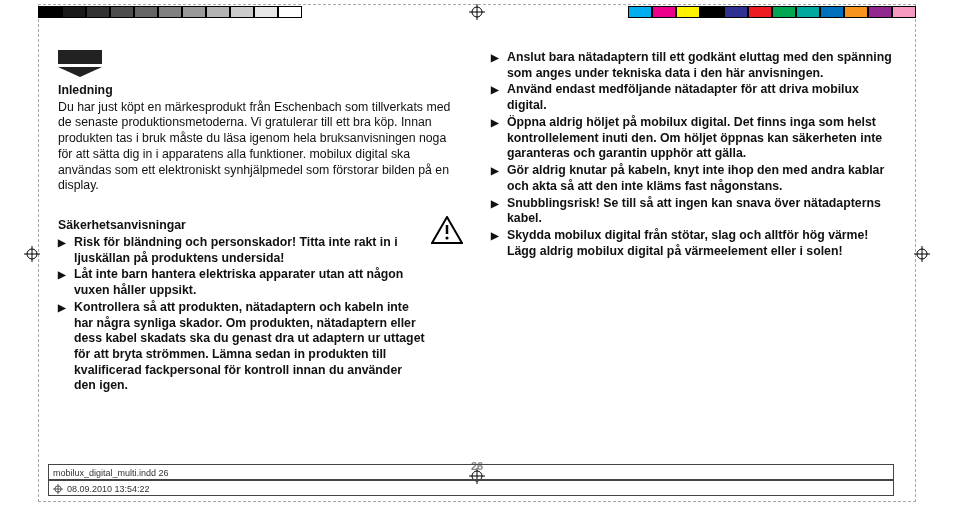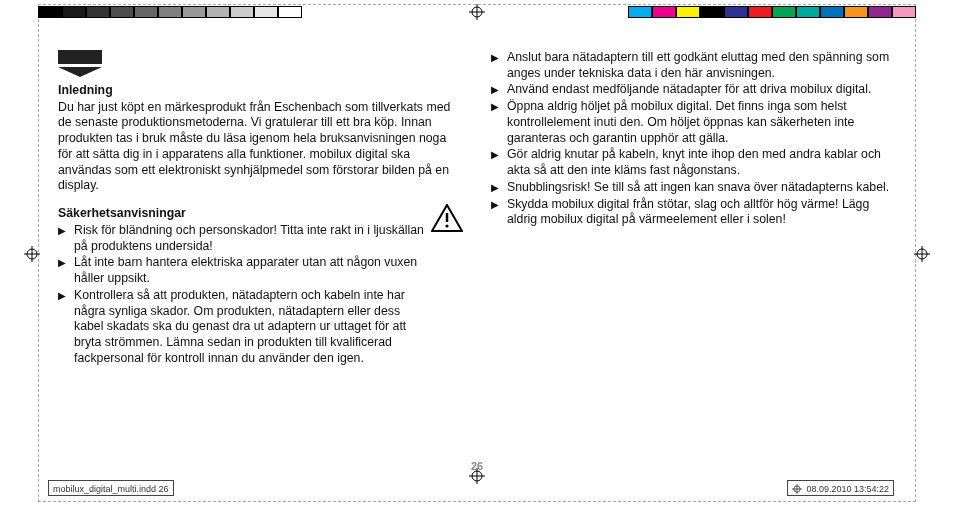--- a/index.html
+++ b/index.html
@@ -30,29 +30,29 @@
     position: absolute;
     top: 50px; left: 58px; right: 58px; bottom: 42px;
     display: flex;
     gap: 28px;
   }
   .col { flex: 1; font-size: 12.3px; line-height: 1.28; color: #111; }
   .tab-mark { width: 44px; height: 14px; background:#222; margin-bottom: 3px;}
   .tab-tri { width:0; height:0; border-left:22px solid transparent; border-right:22px solid transparent; border-top:10px solid #222; margin-bottom:6px;}
   h1.lang { font-size: 20px; font-weight: 600; color: #8a8a8a; margin: 0 0 6px 0; letter-spacing: 0.2px;}
   h2.sect { font-size: 12.3px; font-weight: bold; margin: 2px 0 1px 0; }
-  p.body { margin-bottom: 10px; }
+  p.body { margin-bottom: 22px; }
   .safety-head { display:flex; justify-content: space-between; align-items: flex-start; gap: 6px;}
-  ul.bul { list-style: none; padding-left: 0; }
+  ul.bul { list-style: none; padding-left: 0; font-weight: bold; }
   ul.bul li { position: relative; padding-left: 16px; margin-bottom: 1px; }
   ul.bul li::before { content: "▶"; position: absolute; left: 0; top: 0; font-size: 10px; line-height: 1.5; }
   .warn { flex:0 0 auto; }
   .warn svg { width:32px; height:28px; display:block; }
   .pagenum { position: absolute; bottom: 36px; width: 100%; text-align:center; font-size: 11px; color:#888; font-weight:bold; }
-  .footer { position: absolute; bottom: 12px; left: 48px; right: 60px; display:flex; justify-content: space-between; font-size: 9px; color:#333;}
+  .footer { position: absolute; bottom: 12px; left: 48px; right: 60px; display:flex; justify-content: space-between; font-size: 9px; color:#333;flex-direction:column;}
   .footer-box { border: 0.5px solid #444; padding: 2px 4px 0 4px; height:16px; display:flex; align-items:center; gap:4px;}
   .dashed { position:absolute; border:0.5px dashed #aaa; }
   .dashed.outer { top:4px; left:38px; right:38px; bottom:6px; }
 </style>
 </head>
 <body>
 
 <div class="dashed outer"></div>
 
 <div class="colorbar left">

